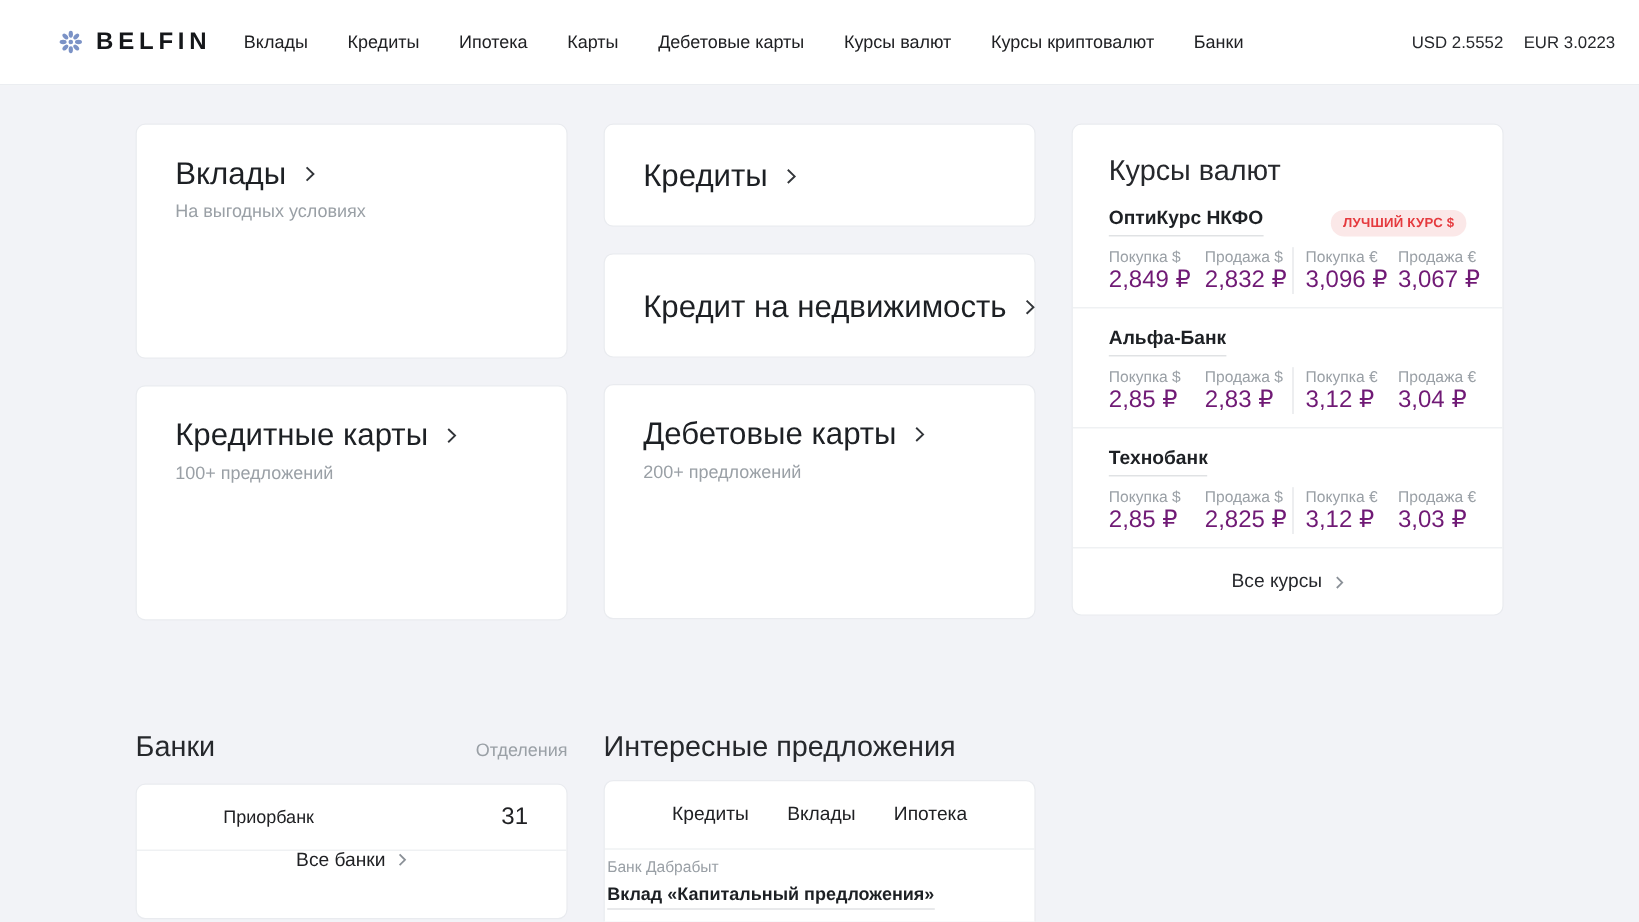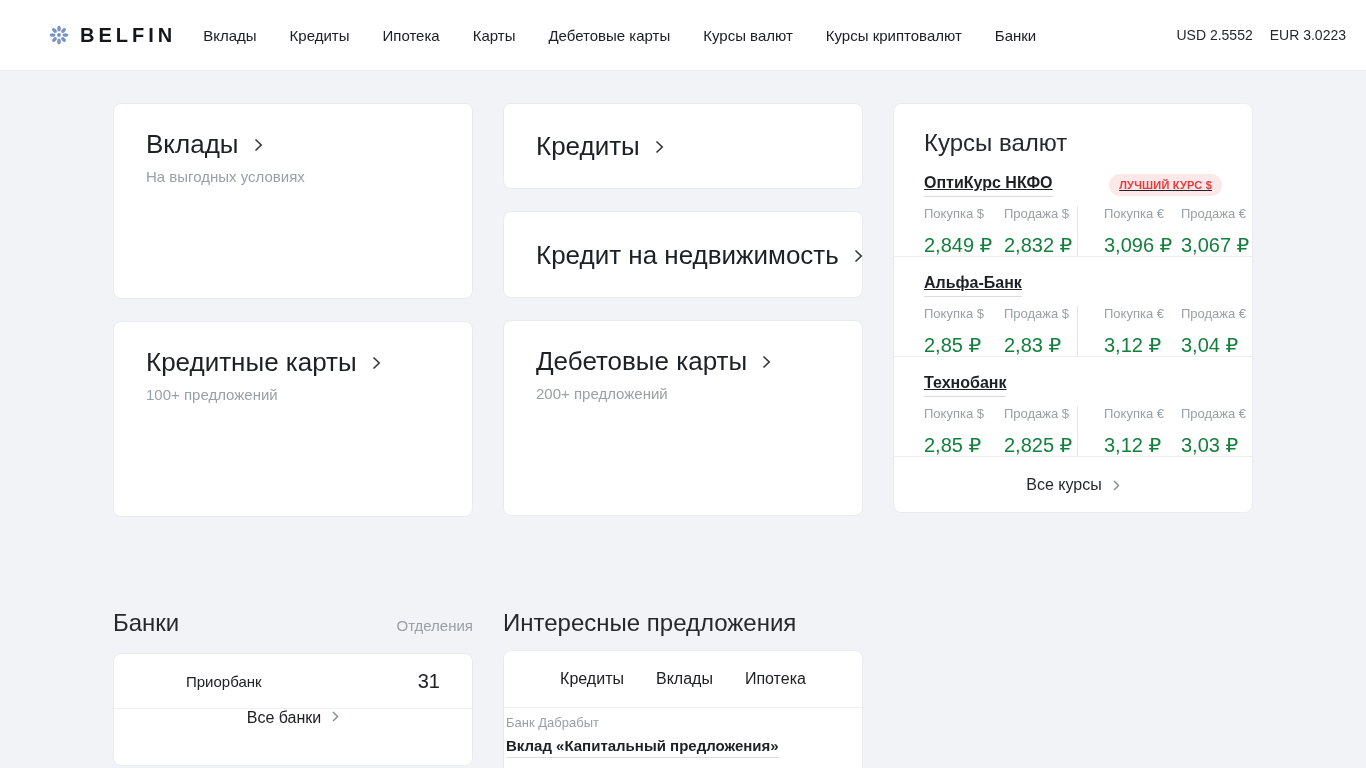--- a/index.html
+++ b/index.html
@@ -35,34 +35,34 @@
   .card.short { height: 86px; display: flex; align-items: center; padding: 0 32px; }
   .card.short.m2 { height: 87px; }
   .card-title { font-size: 26px; font-weight: 400; color: #1d2024; display: flex; align-items: center; gap: 15px; line-height: 30px; white-space: nowrap; }
   .card-sub { margin-top: 9px; font-size: 15px; color: #9aa0a6; }
   .chev-lg { display: inline-flex; margin-top: 2px; }
 
   
   .panel { background: #ffffff; border: 1px solid #e9ebef; border-radius: 8px; width: 360px; }
   .panel-title { font-size: 24px; font-weight: 400; color: #26282c; padding: 25px 30px 0; line-height: 28px; }
   .rate-row { padding: 17px 30px 0; height: 100px; border-bottom: 1px solid #eceef1; }
-  .rate-head { display: flex; align-items: flex-start; justify-content: space-between; text-decoration: underline; }
+  .rate-head { display: flex; align-items: flex-end; justify-content: space-between; }
   .bank-name {
     display: inline-block; font-size: 16px; font-weight: 700; color: #1d2024;
     padding-bottom: 5px; border-bottom: 1px solid #d9dbde; line-height: 17px;
   }
   .badge {
     font-size: 11px; font-weight: 700; color: #e53a3e; background: #fbe8e8;
     border-radius: 11px; padding: 5px 10px; letter-spacing: .2px; white-space: nowrap;
   }
   .rate-cols { display: flex; margin-top: 9px; }
   .grp { display: grid; grid-template-columns: 80px 73px; }
-  .grp.eur { grid-template-columns: 77px auto; border-left: 1px solid #e1e3e6; padding-left: 26px; }
+  .grp.eur { grid-template-columns: 77px auto; border-left: 1px solid #e1e3e6; padding-left: 10px; }
   .lbl { font-size: 13px; color: #9aa0a6; line-height: 16px; white-space: nowrap; }
-  .val { font-size: 20px; color: #15803d; margin-top: 12px; line-height: 23px; white-space: nowrap; }
+  .val { font-size: 20px; color: #701a75; margin-top: 0; line-height: 23px; white-space: nowrap; }
   .panel-footer {
     height: 55px; display: flex; align-items: center; justify-content: center; gap: 11px;
     font-size: 16px; color: #26282c; cursor: pointer;
   }
 
   
   .bottom { display: grid; grid-template-columns: repeat(3, 360px); column-gap: 30px; margin-top: 92px; }
   .section-head { display: flex; align-items: baseline; justify-content: space-between; line-height: 28px; }
   .section-title { font-size: 24px; font-weight: 400; color: #26282c; white-space: nowrap; }
   .section-aside { font-size: 15px; color: #9aa0a6; }

